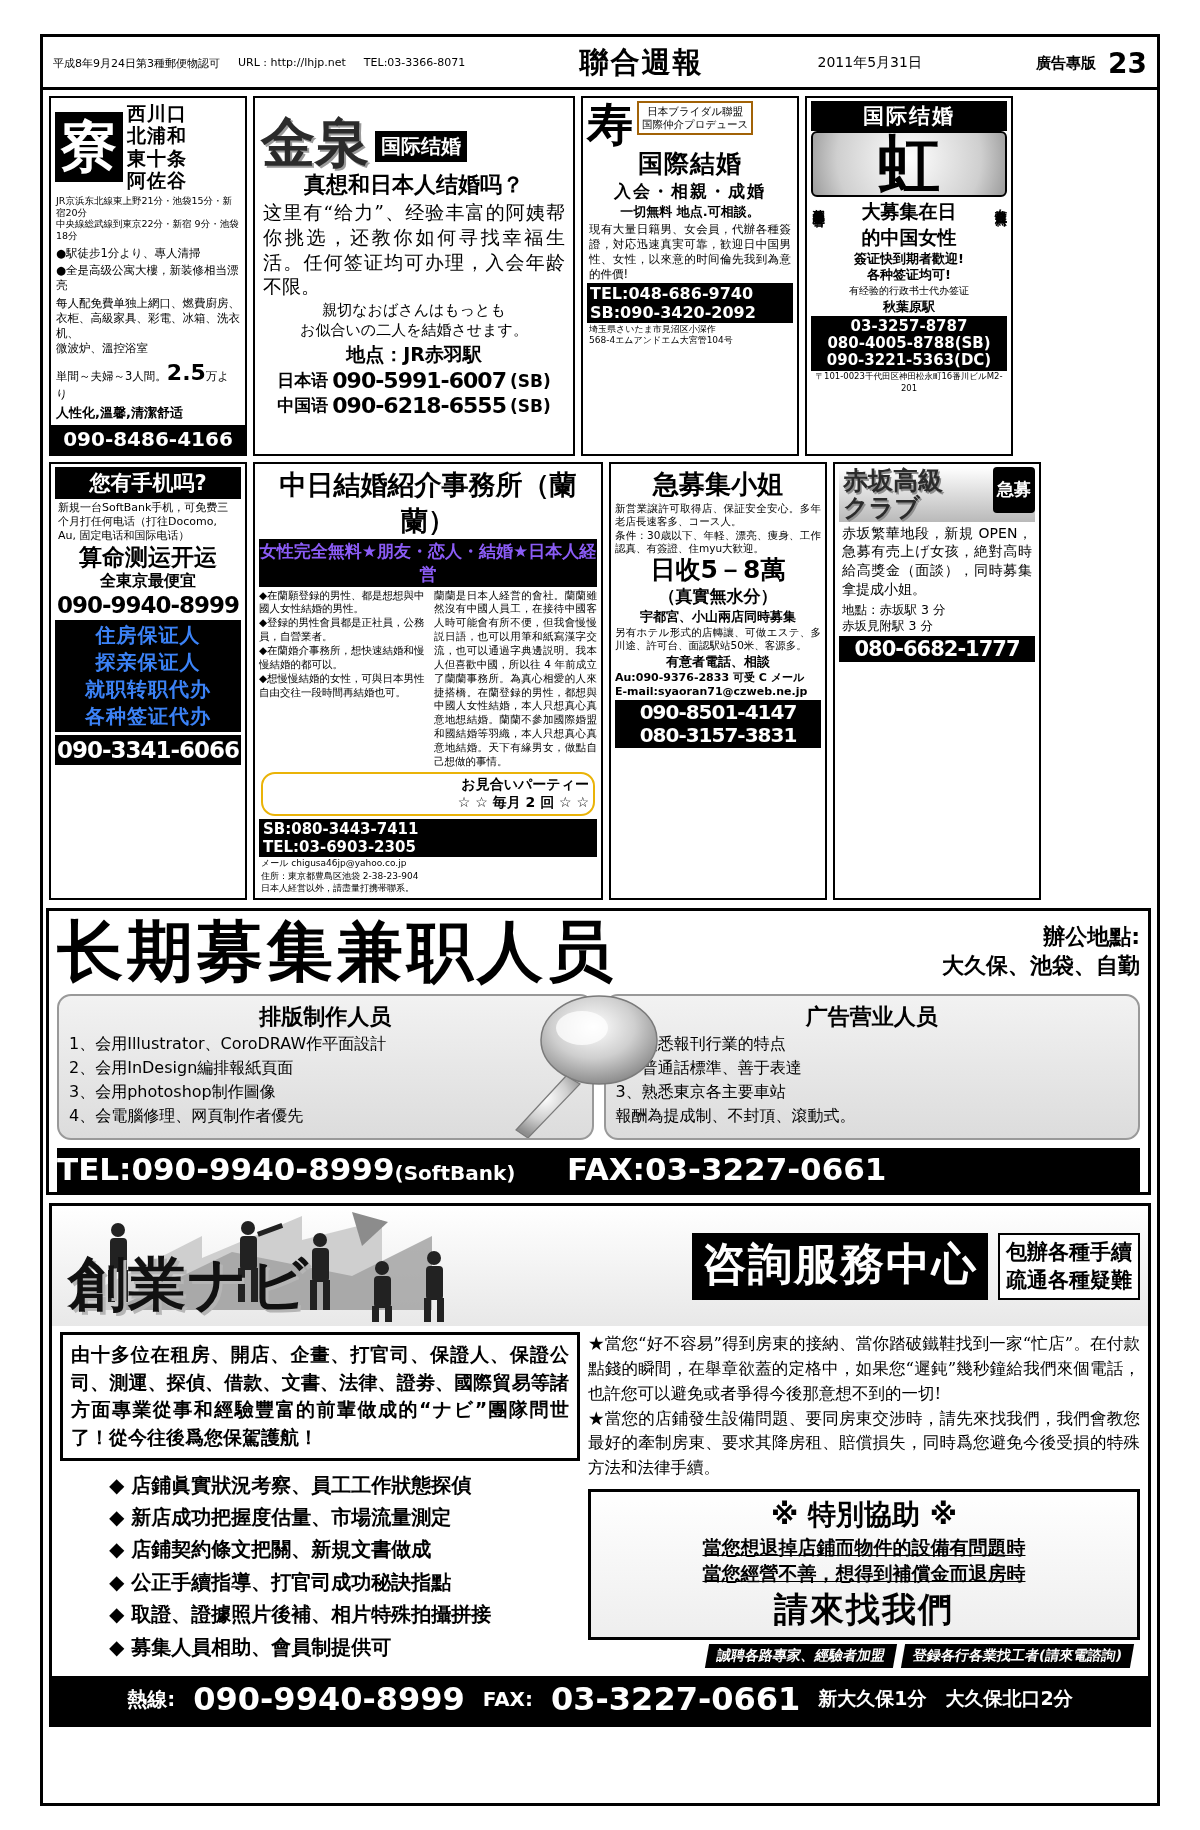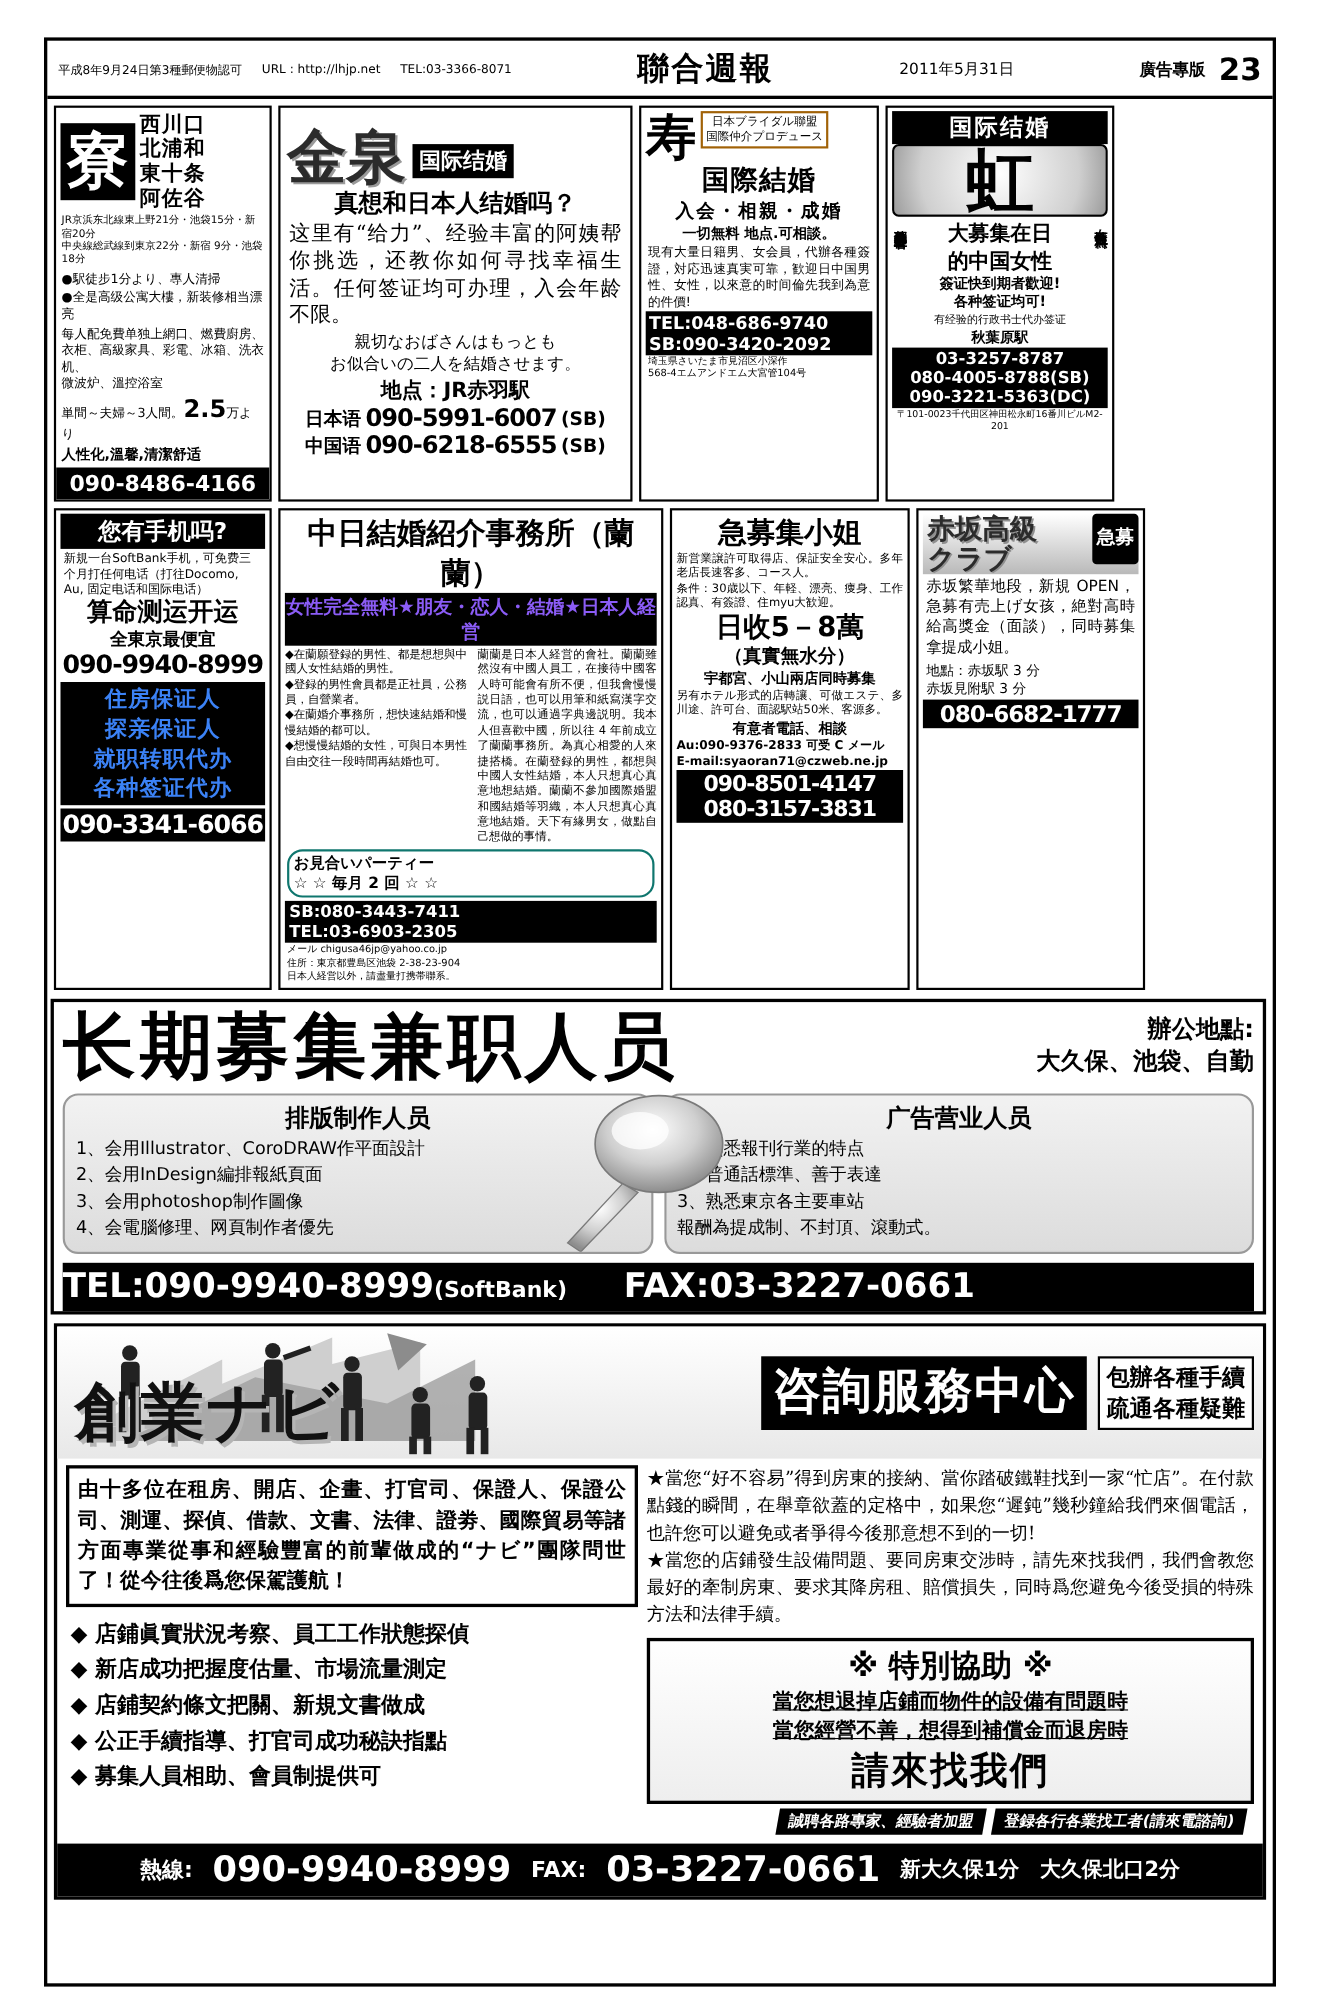--- a/index.html
+++ b/index.html
@@ -75,21 +75,21 @@
   .keitai-tel{font-size:23px;font-weight:bold;text-align:center;letter-spacing:-1px;}
   .keitai-blkline{background:#000;color:#3b82f6;font-size:20px;font-weight:bold;text-align:center;letter-spacing:1px;line-height:1.35;padding:2px 0;margin-top:2px;}
   .keitai-tel2{background:#000;color:#fff;font-size:23px;font-weight:bold;text-align:center;letter-spacing:-1px;padding:2px 0;margin-top:3px;}
 
   .ad-ranran{width:350px;padding:3px 4px;}
   .rr-title{font-size:27px;font-weight:bold;text-align:center;letter-spacing:0px;}
   .rr-sub{background:#000;color:#8b5cf6;font-size:17px;font-weight:bold;text-align:center;letter-spacing:0px;padding:1px 0;}
   .rr-cols{display:flex;gap:5px;margin-top:2px;}
   .rr-left{width:170px;font-size:10.5px;line-height:1.32;}
   .rr-right{flex:1;font-size:10.5px;line-height:1.32;text-align:justify;}
-  .rr-party{border:2px solid #0f766e;border-radius:14px;text-align:left;font-size:14px;font-weight:bold;padding:2px 4px;margin:3px 2px;}
+  .rr-party{border:2px solid #eab308;border-radius:14px;text-align:right;font-size:14px;font-weight:bold;padding:2px 4px;margin:3px 2px;}
   .rr-tel{background:#000;color:#fff;font-size:15px;font-weight:bold;padding:1px 4px;}
   .rr-foot{font-size:9px;line-height:1.2;padding:1px 2px;}
 
   .ad-koyo{width:218px;padding:3px 4px;}
   .koyo-t{font-size:26px;font-weight:bold;text-align:center;letter-spacing:0px;}
   .koyo-p{font-size:10.5px;line-height:1.3;text-align:justify;}
   .koyo-big{font-size:25px;font-weight:bold;text-align:center;line-height:1.15;}
   .koyo-big2{font-size:17px;font-weight:bold;text-align:center;}
   .koyo-line{font-size:13px;font-weight:bold;text-align:center;}
   .koyo-tel{background:#000;color:#fff;font-size:20px;font-weight:bold;text-align:center;letter-spacing:-1px;line-height:1.15;padding:1px 0;}
@@ -121,21 +121,21 @@
   .navi{margin:8px 6px 0 6px;border:3px solid #000;padding:0;}
   .navi-top{display:flex;align-items:stretch;background:linear-gradient(#fff,#e8e8e8);position:relative;height:120px;overflow:hidden;}
   .navi-logo{font-size:58px;font-weight:bold;letter-spacing:2px;position:absolute;left:16px;bottom:2px;color:#111;
              text-shadow:3px 3px 0 #b5b5b5;font-family:"DejaVu Serif","Liberation Serif",serif;}
   .navi-right{margin-left:auto;display:flex;align-items:center;gap:10px;padding:6px 8px;}
   .navi-title{background:#000;color:#fff;font-size:44px;font-weight:bold;letter-spacing:2px;padding:2px 10px 6px 10px;}
   .navi-tags{font-size:21px;font-weight:bold;line-height:1.35;border:2px solid #000;padding:3px 6px;background:#fff;}
   .navi-mid{display:flex;gap:8px;padding:6px 8px 0 8px;}
   .navi-mid-l{width:520px;}
   .navi-blkbox{border:3px solid #000;padding:6px 8px;font-size:19px;font-weight:bold;line-height:1.45;text-align:justify;}
-  .navi-bullets{font-size:20px;font-weight:bold;line-height:1.62;padding:8px 2px 0 4px;}
+  .navi-bullets{font-size:20px;font-weight:bold;line-height:1.62;padding:8px 2px 0 4px;margin-left:45px;}
   .navi-mid-r{flex:1;}
   .navi-para{font-size:16.5px;line-height:1.5;text-align:justify;font-family:"DejaVu Serif","Liberation Serif",serif;}
   .navi-help{border:3px solid #000;margin-top:8px;padding:4px 6px;text-align:center;background:linear-gradient(#fff,#eee);}
   .navi-help .h{font-size:28px;font-weight:bold;}
   .navi-help .l{font-size:19px;font-weight:bold;line-height:1.4;text-decoration:underline;}
   .navi-help .big{font-size:34px;font-weight:bold;letter-spacing:2px;}
   .navi-ribbons{display:flex;gap:8px;justify-content:flex-end;padding:4px 8px 0 0;}
   .ribbon{background:#000;color:#fff;font-size:14px;font-weight:bold;padding:3px 10px;transform:skewX(-10deg);}
   .navi-foot{background:#000;color:#fff;display:flex;align-items:center;justify-content:center;gap:18px;margin:8px 0 0 0;padding:4px 6px 6px 6px;font-weight:bold;}
   .nf-a{font-size:20px;}
@@ -398,20 +398,21 @@
     </div>
 
     <div class="navi-mid">
       <div class="navi-mid-l">
         <div class="navi-blkbox">由十多位在租房、開店、企畫、打官司、保證人、保證公司、測運、探偵、借款、文書、法律、證劵、國際貿易等諸方面專業從事和經驗豐富的前輩做成的“ナビ”團隊問世了！從今往後爲您保駕護航！</div>
         <div class="navi-bullets">
           <div>◆ 店鋪眞實狀況考察、員工工作狀態探偵</div>
           <div>◆ 新店成功把握度估量、市場流量測定</div>
           <div>◆ 店鋪契約條文把關、新規文書做成</div>
           <div>◆ 公正手續指導、打官司成功秘訣指點</div>
+          <div>◆ 取證、證據照片後補、相片特殊拍攝拼接</div>
           <div>◆ 募集人員相助、會員制提供可</div>
         </div>
       </div>
       <div class="navi-mid-r">
         <div class="navi-para">★當您“好不容易”得到房東的接納、當你踏破鐵鞋找到一家“忙店”。在付款點錢的瞬間，在舉章欲蓋的定格中，如果您“遲鈍”幾秒鐘給我們來個電話，也許您可以避免或者爭得今後那意想不到的一切!</div>
         <div class="navi-para">★當您的店鋪發生設備問題、要同房東交涉時，請先來找我們，我們會教您最好的牽制房東、要求其降房租、賠償損失，同時爲您避免今後受損的特殊方法和法律手續。</div>
         <div class="navi-help">
           <div class="h">※ 特別協助 ※</div>
           <div class="l">當您想退掉店鋪而物件的設備有問題時</div>
           <div class="l">當您經營不善，想得到補償金而退房時</div>

